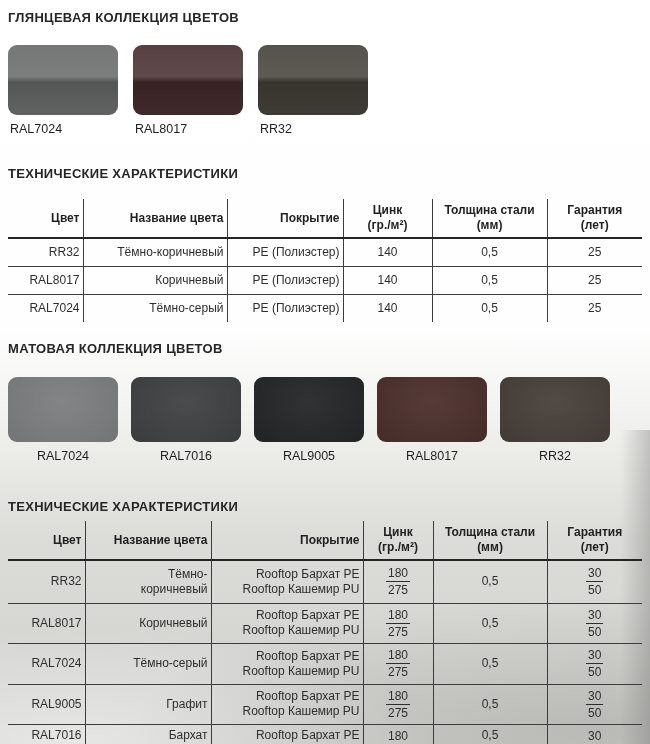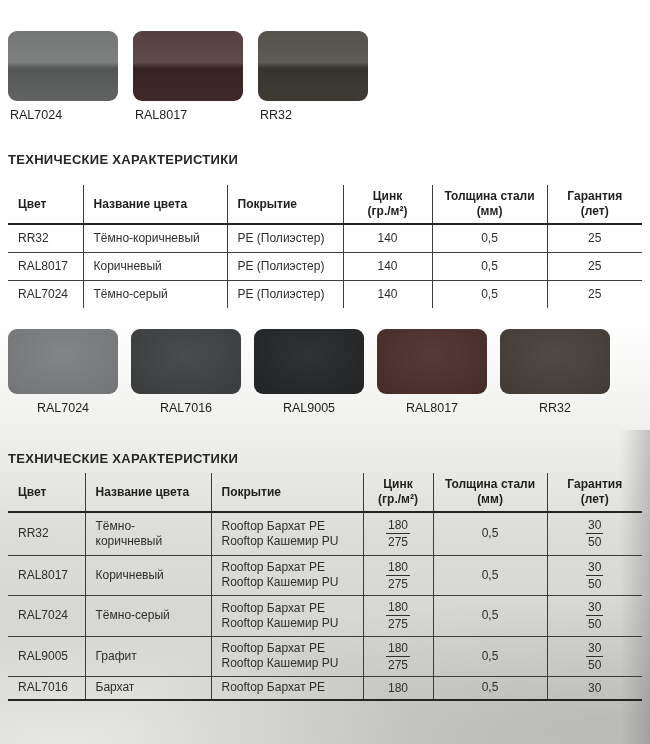--- a/index.html
+++ b/index.html
@@ -58,21 +58,21 @@
   }
   .spec-table.t1{margin-top:18px;}
   .spec-table.t2{margin-top:7px;}
   .spec-table th{
     font-weight:bold;color:#1f1f1f;text-align:center;vertical-align:middle;
     border-bottom:2px solid #242424;padding:4px 3px;line-height:15px;font-size:12px;
   }
   .spec-table td{
     text-align:center;vertical-align:middle;padding:3px 3px;line-height:15px;
   }
-  .spec-table th.al,.spec-table td.al{text-align:left;padding-left:10px;}
+  .spec-table th.al,.spec-table td.al{text-align:right;padding-left:10px;}
   .spec-table th:not(:first-child),.spec-table td:not(:first-child){border-left:1px solid #3c3c3c;}
   .spec-table tbody tr:not(:first-child) td{border-top:1px solid #3c3c3c;}
   .t1 thead tr{height:38px;}
   .t1 tbody tr{height:28px;}
   .t2 thead tr{height:37px;}
   .t2 tbody tr:nth-child(1){height:43px;}
   .t2 tbody tr:nth-child(2){height:39px;}
   .t2 tbody tr:nth-child(3){height:41px;}
   .t2 tbody tr:nth-child(4){height:37px;}
   .t2 tbody tr:nth-child(5){height:24px;}
@@ -84,20 +84,21 @@
   .frac.single .ft{border-bottom:none;}
 </style>
 </head>
 <body>
 
 <div class="bg-shade-right"></div>
 <div class="bg-blotch"></div>
 
 <div class="page">
 
+  <div class="sec-title t-glossy">ГЛЯНЦЕВАЯ КОЛЛЕКЦИЯ ЦВЕТОВ</div>
 
   <div class="swatch-row glossy">
     <div class="swatch-item">
       <div class="swatch glossy" style="background-color: rgb(102, 104, 104);"></div>
       <div class="swatch-label">RAL7024</div>
     </div>
     <div class="swatch-item">
       <div class="swatch glossy" style="background-color: rgb(67, 42, 43);"></div>
       <div class="swatch-label">RAL8017</div>
     </div>
@@ -158,20 +159,21 @@
         <td class="al">RAL7024</td>
         <td class="al">Тёмно-серый</td>
         <td class="al">PE (Полиэстер)</td>
         <td>140</td>
         <td>0,5</td>
         <td>25</td>
       </tr>
     </tbody>
   </table>
 
+  <div class="sec-title t-matte">МАТОВАЯ КОЛЛЕКЦИЯ ЦВЕТОВ</div>
 
   <div class="swatch-row matte">
     <div class="swatch-item">
       <div class="swatch matte" style="background-color: rgb(123, 125, 126);"></div>
       <div class="swatch-label">RAL7024</div>
     </div>
     <div class="swatch-item">
       <div class="swatch matte" style="background-color: rgb(62, 64, 66);"></div>
       <div class="swatch-label">RAL7016</div>
     </div>

